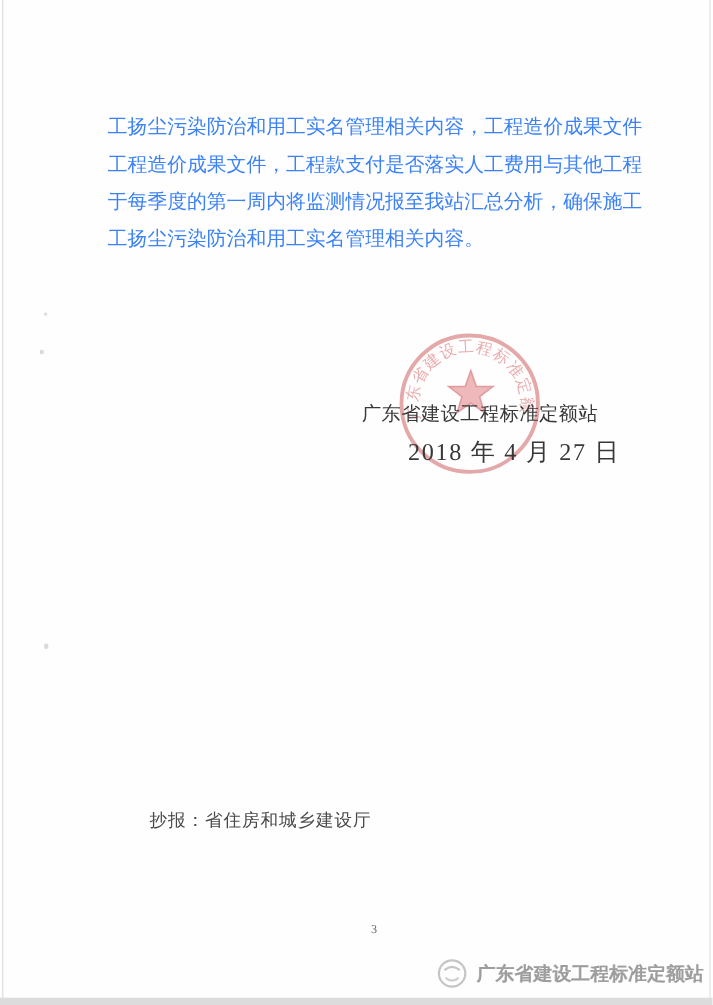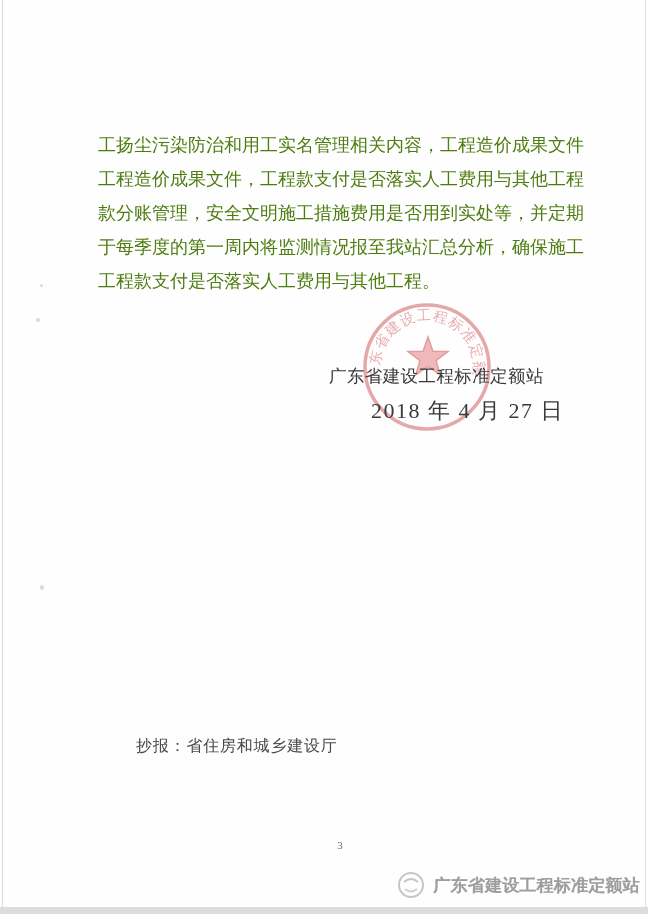--- a/index.html
+++ b/index.html
@@ -7,22 +7,22 @@
     position:relative; width:648px; height:914px; overflow:hidden;
     background:#fefefe;
     font-family:"Liberation Serif","DejaVu Serif",serif;
   }
   .edge { position:absolute; top:0; height:914px; width:1px; background:#c6c6c6; opacity:.65; }
   .edge.left  { left:2px; }
   .edge.right { left:645px; opacity:.5; }
   .bottom-strip { position:absolute; left:0; top:907px; width:648px; height:7px; background:#dcdcdc; }
 
   .body-text {
-    position:absolute; left:98px; top:128px; width:490px;
-    font-size:18px; line-height:34px; color:#4d7c0f;
+    position:absolute; left:98px; top:98px; width:490px;
+    font-size:18px; line-height:34px; color:#3b82f6;
   }
   .body-line { height:34px; white-space:nowrap; }
 
   .stamp { position:absolute; left:327px; top:267px; width:200px; height:200px; z-index:1; opacity:.92; }
 
   .signature {
     position:absolute; left:329px; top:364px; z-index:2;
     font-size:17.5px; letter-spacing:0.4px; color:#383838; white-space:nowrap;
   }
   .date {
@@ -57,23 +57,22 @@
 <body>
 
 <div class="page">
 
   <div class="edge left"></div>
   <div class="edge right"></div>
 
   <div class="body-text">
     <div class="body-line">工扬尘污染防治和用工实名管理相关内容，工程造价成果文件</div>
     <div class="body-line">工程造价成果文件，工程款支付是否落实人工费用与其他工程</div>
-    <div class="body-line">款分账管理，安全文明施工措施费用是否用到实处等，并定期</div>
     <div class="body-line">于每季度的第一周内将监测情况报至我站汇总分析，确保施工</div>
-    <div class="body-line">工程款支付是否落实人工费用与其他工程。</div>
+    <div class="body-line">工扬尘污染防治和用工实名管理相关内容。</div>
   </div>
 
   <div class="stamp">
     <svg width="200" height="200" viewBox="0 0 200 200">
       <circle cx="100" cy="100" r="62" fill="none" stroke="#dd8f91" stroke-width="3.5" opacity="0.85"></circle>
       <path id="seal-arc" d="M 55.8 116 A 47 47 0 1 1 144.2 116" fill="none"></path>
       <text font-size="14.5" fill="#e39193" letter-spacing="1" opacity="0.8" font-family="Liberation Serif, DejaVu Serif, serif">
         <textPath href="#seal-arc" startOffset="2">广东省建设工程标准定额站</textPath>
       </text>
       <polygon points="101,70 105.9,84.2 121,84.5 109,93.6 113.3,108 101,99.4 88.7,108 93,93.6 81,84.5 96.1,84.2" fill="#ecabae" stroke="#db888c" stroke-width="1.5" opacity="0.9"></polygon>

